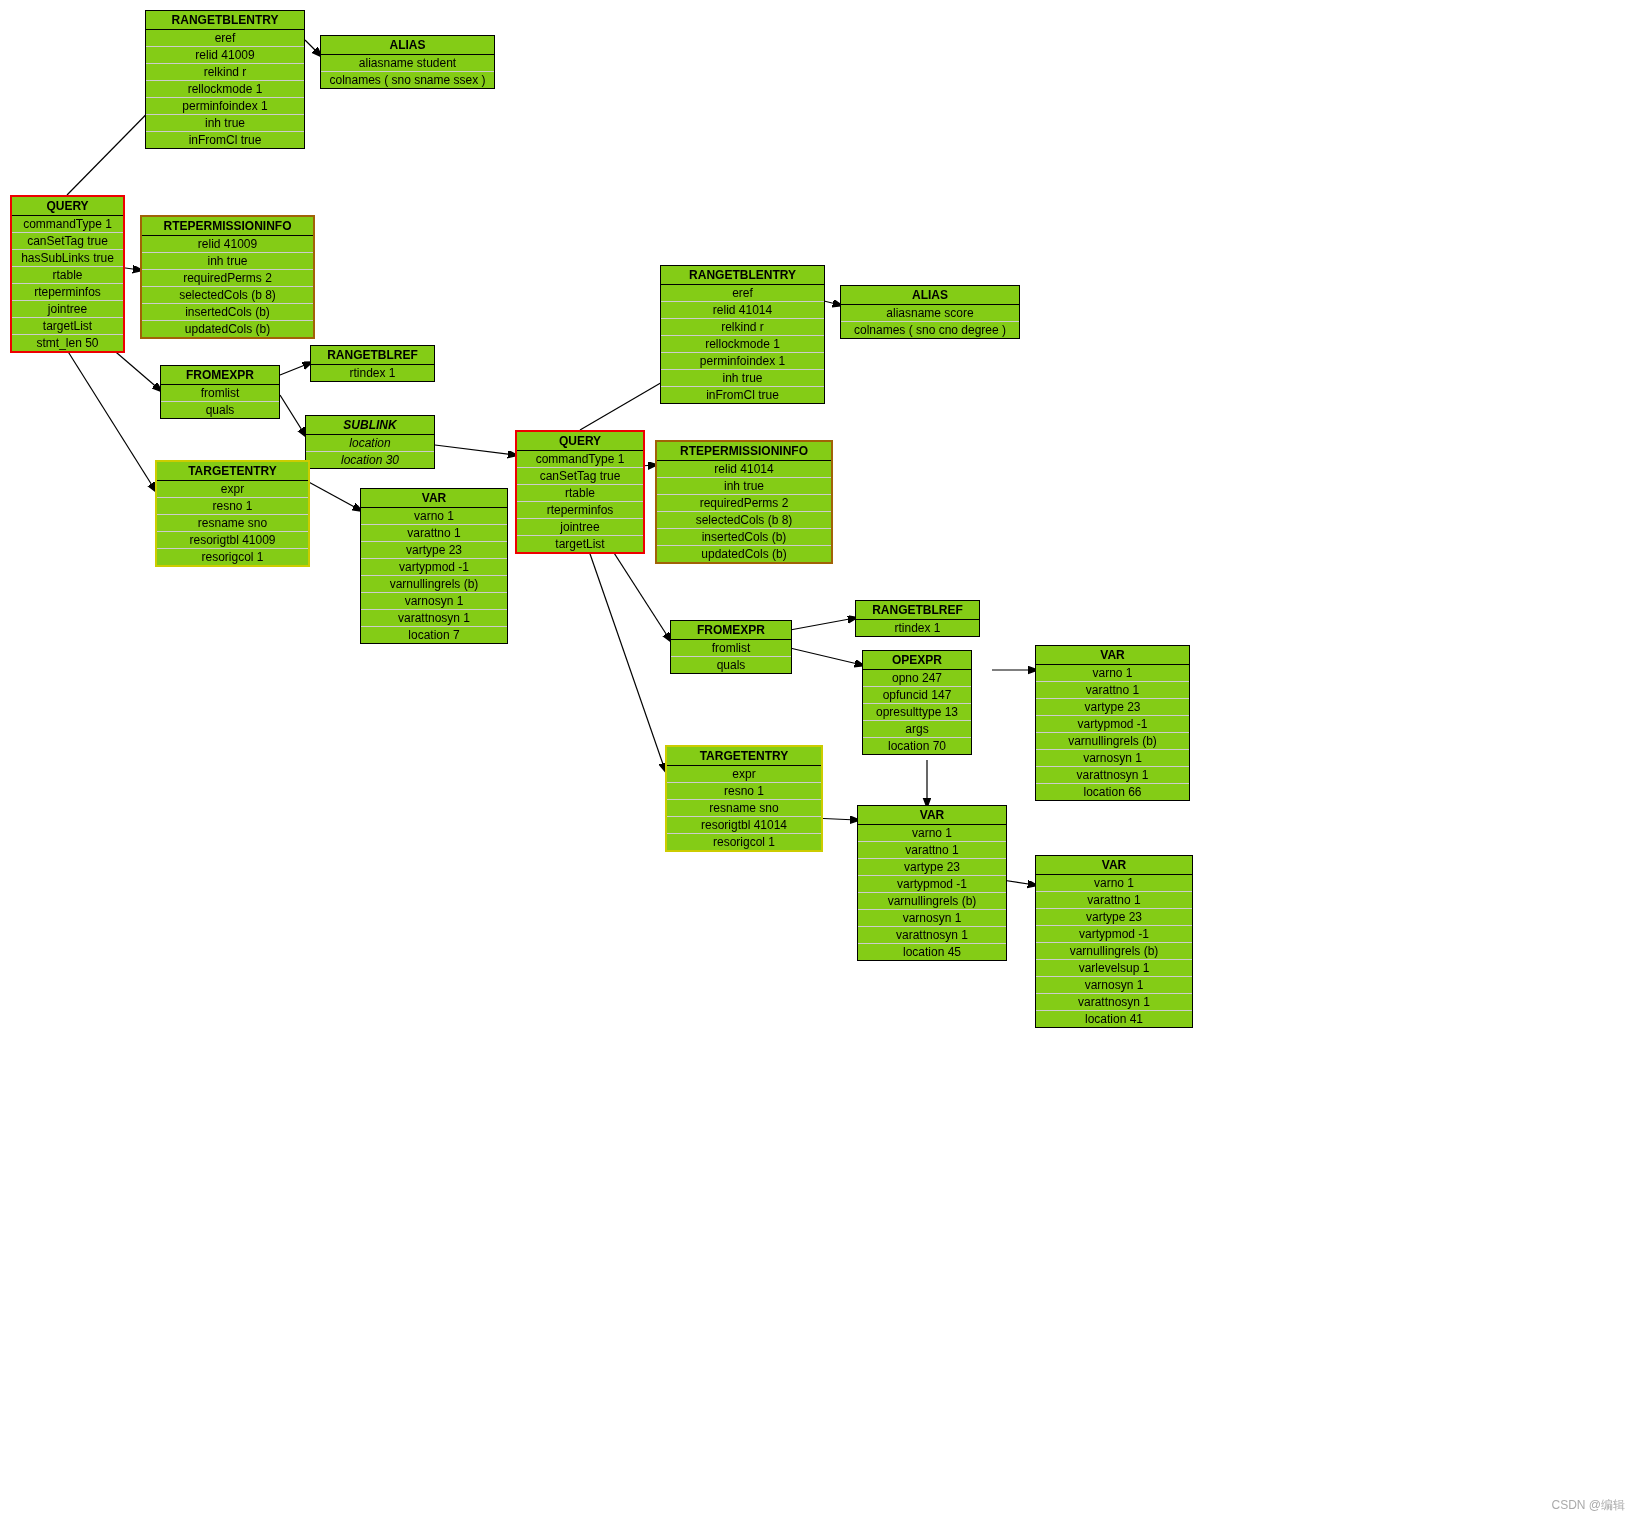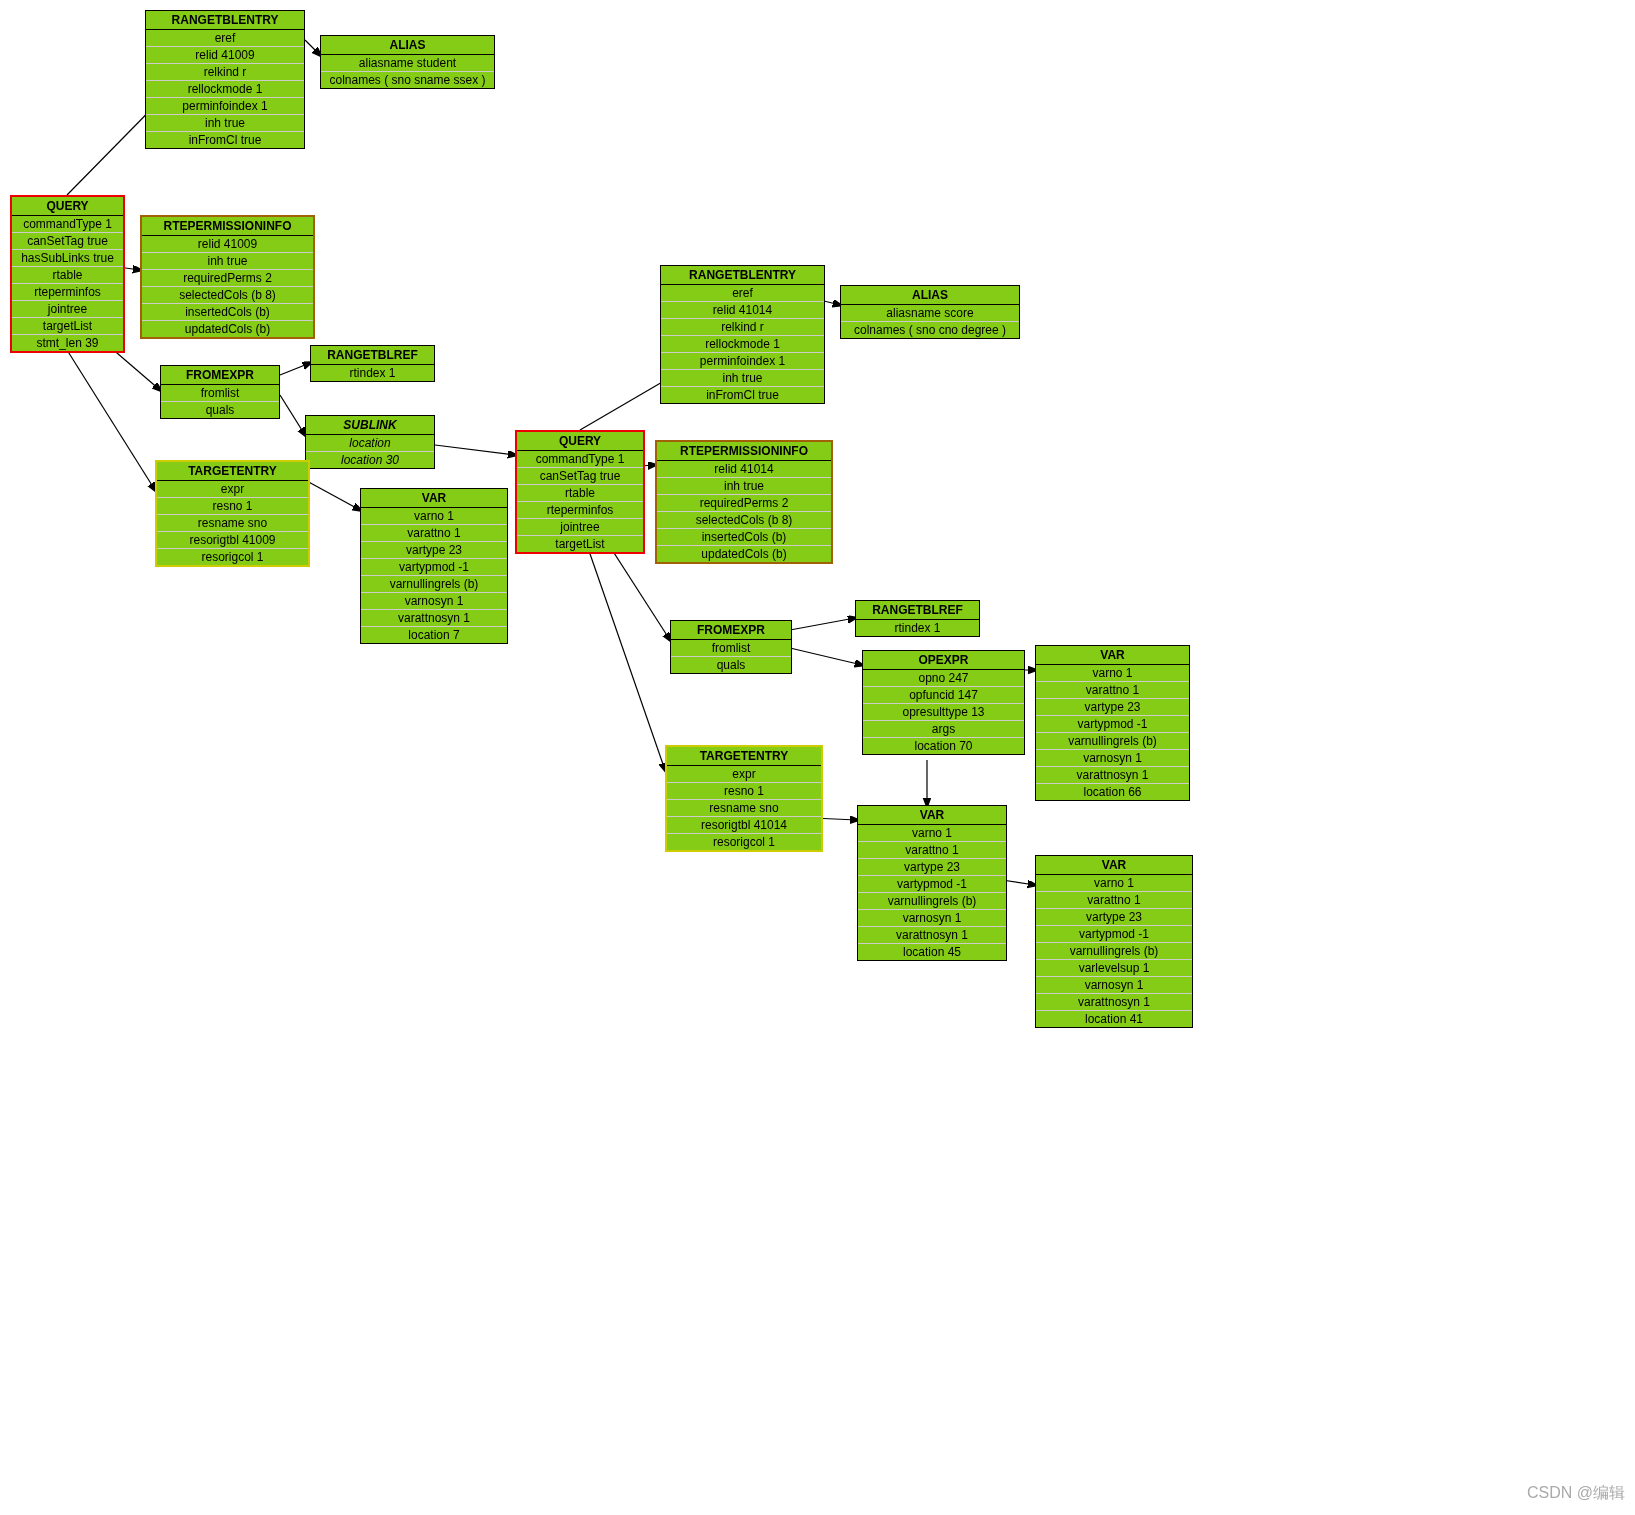--- a/index.html
+++ b/index.html
@@ -113,21 +113,21 @@
 
   <div class="node node-red" style="left:10px;top:195px;width:115px;">
     <div class="node-title">QUERY</div>
     <div class="node-row">commandType 1</div>
     <div class="node-row">canSetTag true</div>
     <div class="node-row">hasSubLinks true</div>
     <div class="node-row">rtable</div>
     <div class="node-row">rteperminfos</div>
     <div class="node-row">jointree</div>
     <div class="node-row">targetList</div>
-    <div class="node-row">stmt_len 39</div>
+    <div class="node-row">stmt_len 50</div>
   </div>
 
   <div class="node node-black" style="left:145px;top:10px;width:160px;">
     <div class="node-title">RANGETBLENTRY</div>
     <div class="node-row">eref</div>
     <div class="node-row">relid 41009</div>
     <div class="node-row">relkind r</div>
     <div class="node-row">rellockmode 1</div>
     <div class="node-row">perminfoindex 1</div>
     <div class="node-row">inh true</div>
@@ -229,21 +229,21 @@
     <div class="node-title">FROMEXPR</div>
     <div class="node-row">fromlist</div>
     <div class="node-row">quals</div>
   </div>
 
   <div class="node node-black" style="left:855px;top:600px;width:125px;">
     <div class="node-title">RANGETBLREF</div>
     <div class="node-row">rtindex 1</div>
   </div>
 
-  <div class="node node-black" style="left:862px;top:650px;width:163px;">
+  <div class="node node-black" style="left:862px;top:650px;width:110px;">
     <div class="node-title">OPEXPR</div>
     <div class="node-row">opno 247</div>
     <div class="node-row">opfuncid 147</div>
     <div class="node-row">opresulttype 13</div>
     <div class="node-row">args</div>
     <div class="node-row">location 70</div>
   </div>
 
   <div class="node node-yellow" style="left:665px;top:745px;width:158px;">
     <div class="node-title">TARGETENTRY</div>
@@ -284,17 +284,17 @@
     <div class="node-row">varattno 1</div>
     <div class="node-row">vartype 23</div>
     <div class="node-row">vartypmod -1</div>
     <div class="node-row">varnullingrels (b)</div>
     <div class="node-row">varlevelsup 1</div>
     <div class="node-row">varnosyn 1</div>
     <div class="node-row">varattnosyn 1</div>
     <div class="node-row">location 41</div>
   </div>
 
-  <div style="position:absolute;bottom:11px;right:10px;font-size:16px;color:#aaa;">
+  <div style="position:absolute;bottom:1px;right:10px;font-size:12px;color:#aaa;">
     CSDN @编辑
   </div>
 
 </div>
 
 </body></html>

